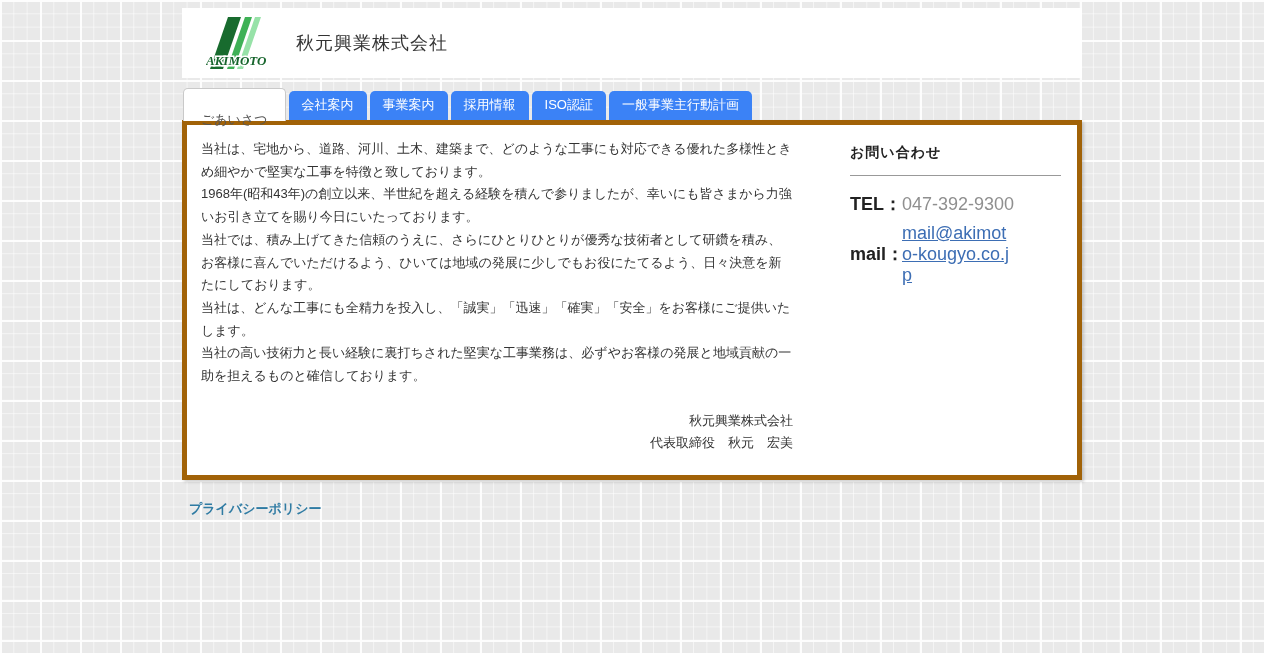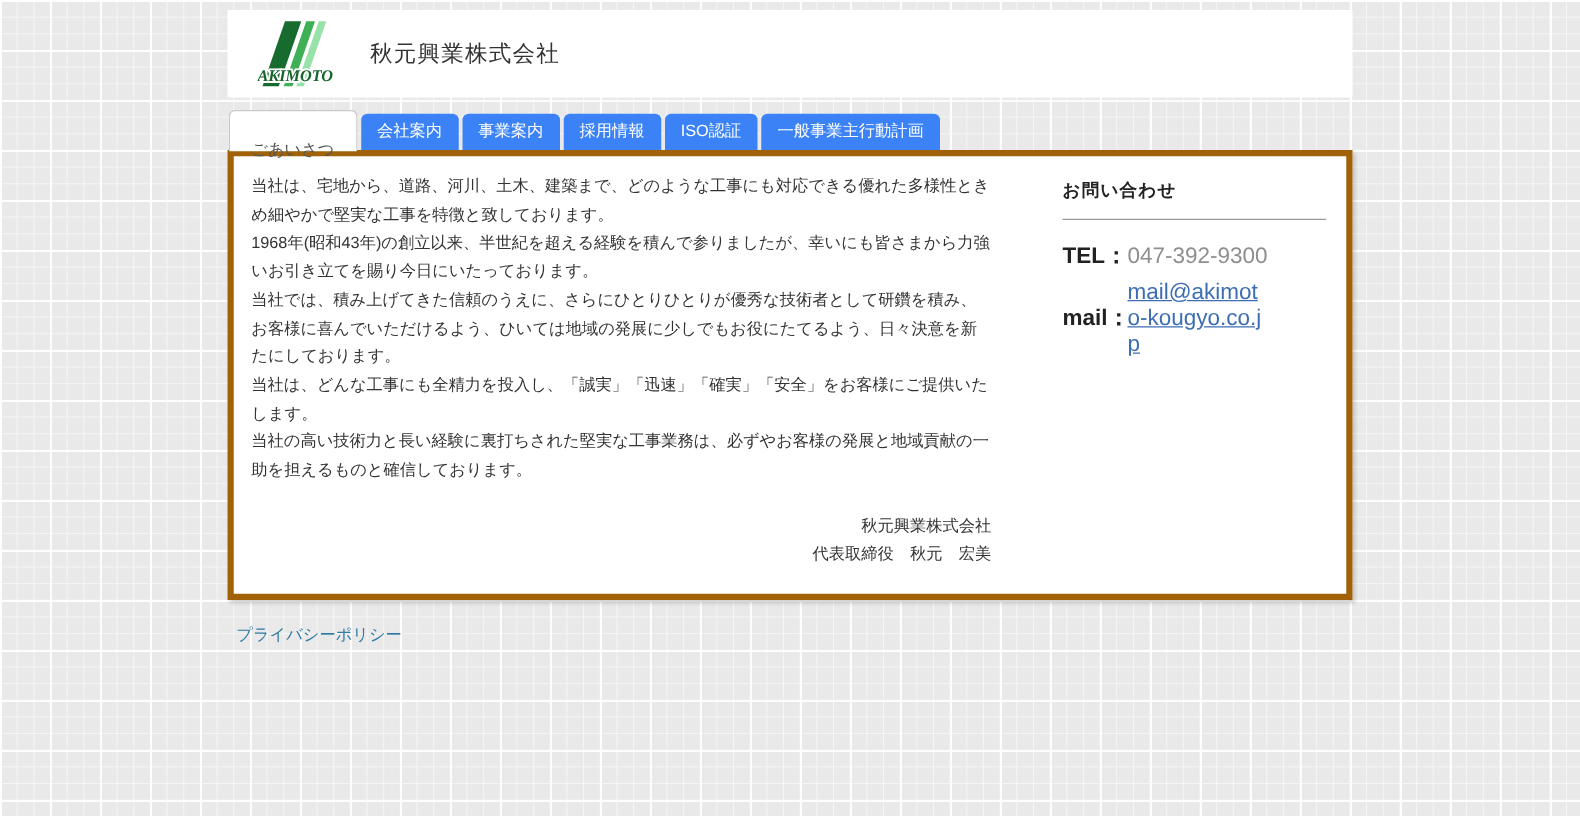--- a/index.html
+++ b/index.html
@@ -84,21 +84,21 @@
   .contact { margin-left: auto; width: 211px; padding-top: 6px; }
   .contact-title { font-size: 14px; font-weight: bold; color: #222; letter-spacing: 1px; }
   .contact-rule { border: none; border-top: 1px solid #999; margin: 13px 0 18px 0; }
   .contact-row { display: flex; align-items: center; margin-bottom: 8px; font-size: 18px; line-height: 21px; }
   .contact-label { font-weight: bold; color: #222; width: 52px; flex: none; }
   .contact-value { color: #8f8f8f; }
   .mail-link { color: #3d6eb4; text-decoration: underline; word-break: break-all; display: inline-block; width: 112px; }
 
   
   .footer { margin-top: 19px; padding-left: 7px; }
-  .privacy-link { font-size: 13px; font-weight: normal; color: #2f7ba3; text-decoration: none; cursor: pointer; }
+  .privacy-link { font-size: 13px; font-weight: bold; color: #2f7ba3; text-decoration: none; cursor: pointer; }
 </style>
 </head>
 <body>
 
 <div class="page">
 
   <div class="header-box">
     <div class="logo">
       <svg width="80" height="54" viewBox="0 0 80 54">
         <polygon points="22,1 35,1 17,53 4,53" fill="#186b2e"></polygon>

